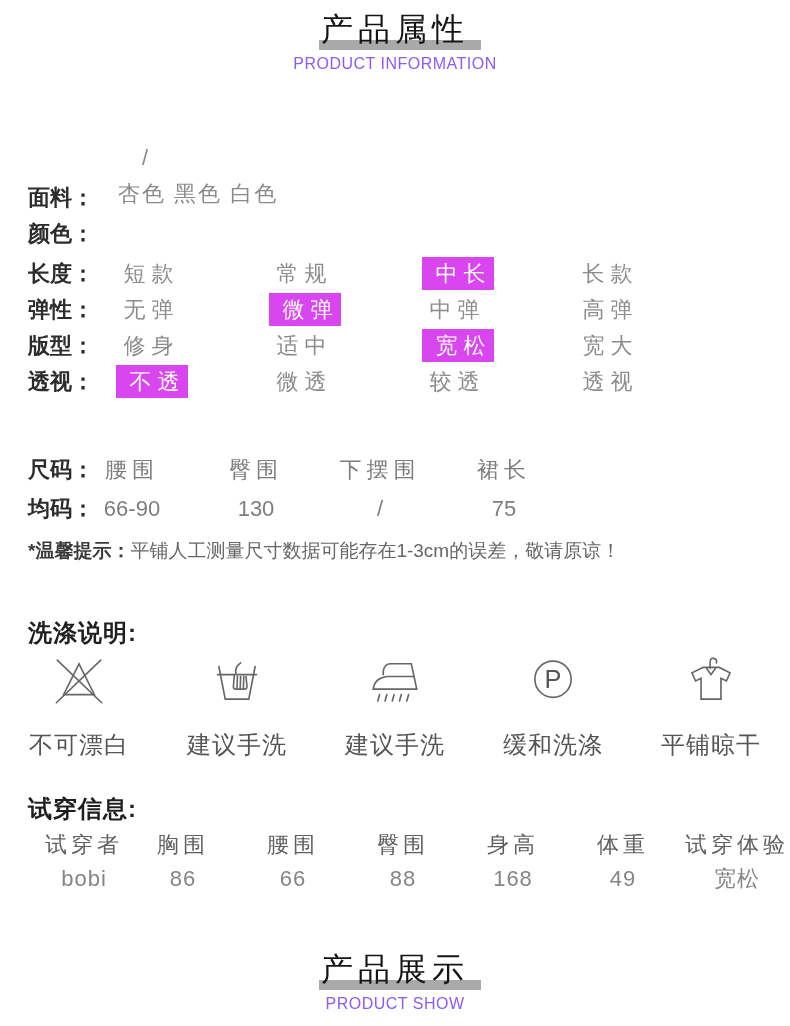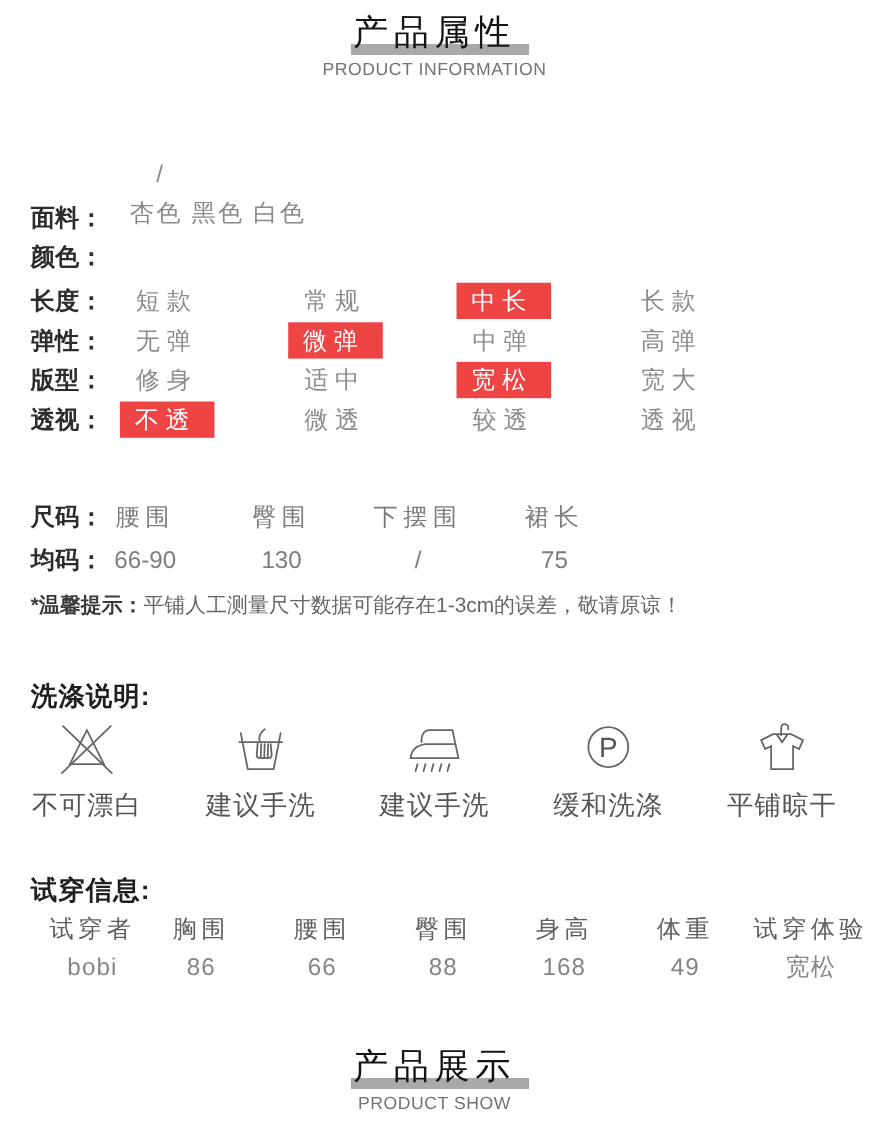--- a/index.html
+++ b/index.html
@@ -8,54 +8,54 @@
     font-family:"Liberation Sans","DejaVu Sans",sans-serif;
     color:#333;position:relative;overflow:hidden;
   }
   .sec{position:absolute;left:0;width:790px;}
 
   
   .title-sec{text-align:center;}
   .jtitle{display:inline-block;position:relative;}
   .jtitle .bar{position:absolute;left:-2px;right:-12px;bottom:2px;height:10px;background:#a9a9a9;}
   .jtitle .txt{position:relative;z-index:1;font-size:32px;font-weight:400;letter-spacing:5px;color:#141414;margin-top:28px;}
-  .subtitle{margin-top:3px;font-size:16px;letter-spacing:.5px;color:#737373;}
+  .subtitle{margin-top:3px;font-size:16px;letter-spacing:.5px;color:#8b5cf6;}
 
   
   .b-row{display:flex;height:36px;line-height:36px;padding-left:28px;font-size:22px;}
   .b-label{width:90px;font-weight:700;color:#2c2c2c;flex:none;margin-top:40px;}
   .b-value{color:#8a8a8a;letter-spacing:2px;}
   .b-value.indent{padding-left:24px;}
 
   
   .a-row{display:flex;height:36px;line-height:36px;padding-left:28px;font-size:22px;}
   .a-label{width:47px;font-weight:700;color:#2c2c2c;flex:none;white-space:nowrap;}
   .a-opt{width:153px;flex:none;text-align:center;color:#8c8c8c;letter-spacing:6px;}
-  .a-opt .sel{display:inline-block;line-height:25px;padding:4px 16px 4px 14px;background:#ef4444;color:#ffffff;}
+  .a-opt .sel{display:inline-block;line-height:25px;padding:4px 2px 4px 14px;background:#d946ef;color:#ffffff;}
 
   
   .s-row{display:flex;height:39px;line-height:39px;padding-left:28px;font-size:22px;}
   .s-label{width:42px;font-weight:700;color:#2c2c2c;flex:none;white-space:nowrap;}
   .s-cell{width:124px;flex:none;text-align:center;color:#7d7d7d;}
   .s-cell.hd{letter-spacing:5px;}
 
   
   .tip{padding-left:28px;font-size:19px;line-height:24px;}
   .tip .tl{font-weight:700;color:#3a3a3a;}
   .tip .tt{color:#666;}
 
   
   .h2{padding-left:28px;font-size:24px;font-weight:700;color:#1f1f1f;letter-spacing:1px;}
 
   
   .wash-row{display:flex;}
   .wash-item{width:158px;flex:none;text-align:center;}
   .wicon{display:block;height:60px;}
   .wicon svg{display:inline-block;}
-  .wlabel{display:block;margin-top:4px;font-size:24px;color:#555;letter-spacing:1px;}
+  .wlabel{display:block;margin-top:17px;font-size:24px;color:#555;letter-spacing:1px;}
 
   
   .f-row{display:flex;height:34px;line-height:34px;padding-left:40px;font-size:22px;}
   .f-cell{flex:none;text-align:center;}
   .f-cell.hd{color:#5f5f5f;letter-spacing:4px;}
   .f-cell.vl{color:#858585;letter-spacing:1px;}
   .fc0{width:88px;} .fc1,.fc2,.fc3,.fc4,.fc5{width:110px;} .fc6{width:118px;}
 </style>
 </head>
 <body>

